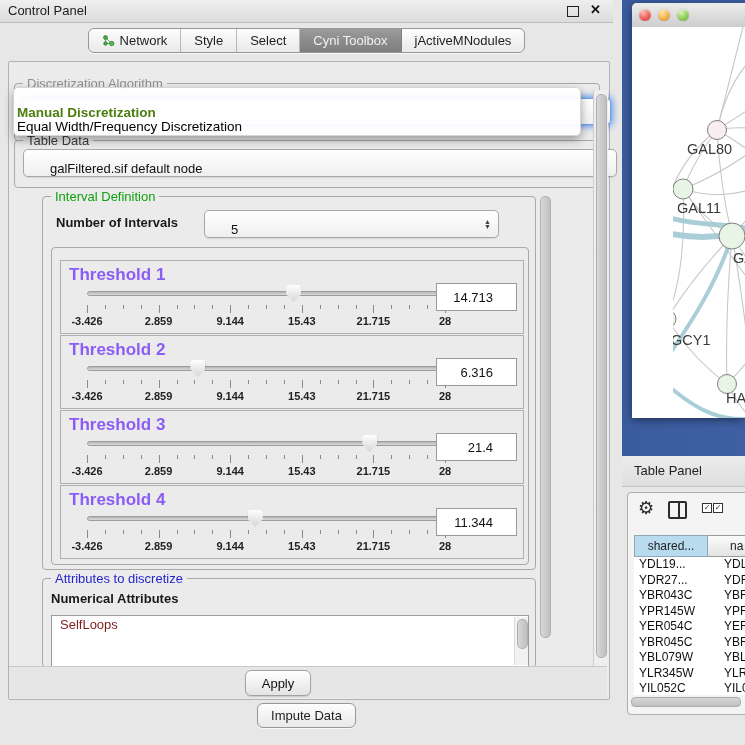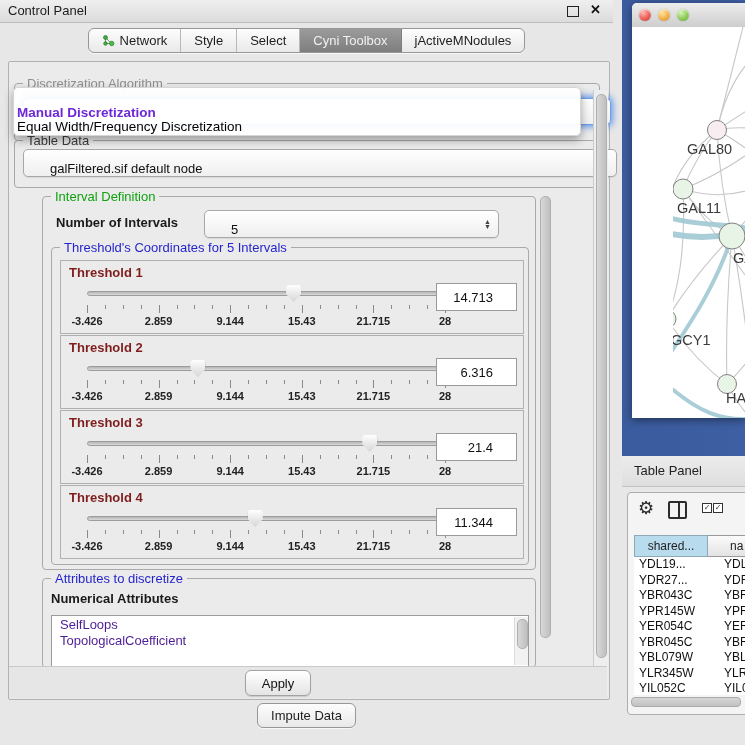--- a/index.html
+++ b/index.html
@@ -41,47 +41,47 @@
          background:linear-gradient(#ffffff,#efefef);font-size:13px;color:#111;
          display:flex;align-items:flex-end;padding-left:26px;box-shadow:0 1px 1px rgba(0,0,0,.08);}
   .stepper{position:absolute;right:7px;top:50%;transform:translateY(-50%);
            display:flex;flex-direction:column;line-height:4.5px;font-size:7px;color:#444;}
   .combo.glow{box-shadow:0 0 6px 2px rgba(80,140,235,.85);border-color:#6d9ee8;}
 
   
   .popup{left:13px;top:87px;width:566px;height:47px;background:rgba(255,255,255,.94);
          border-radius:5px;border:1px solid #d6d6d6;box-shadow:0 4px 10px rgba(0,0,0,.35);z-index:5;}
   .popup-hint{position:absolute;top:3px;left:0;width:100%;text-align:center;font-size:13px;color:#b9b9b9;}
-  .popup-opt1{position:absolute;top:17px;left:3px;font-size:13.5px;font-weight:bold;color:#6d28d9;}
+  .popup-opt1{position:absolute;top:17px;left:3px;font-size:13.5px;font-weight:bold;color:#4d7c0f;}
   .popup-opt2{position:absolute;top:31px;left:3px;font-size:13.5px;color:#000;}
 
   
   .tpanel{position:absolute;left:8px;width:462px;height:72px;border:1px solid #b0b0b0;background:#ebebeb;}
-  .tp-label{position:absolute;left:8px;top:4px;font-size:13px;font-weight:bold;color:#7f1d1d;}
+  .tp-label{position:absolute;left:8px;top:4px;font-size:17px;font-weight:bold;color:#8b5cf6;}
   .slider{position:absolute;left:26px;top:24px;width:358px;height:44px;}
   .track{position:absolute;left:0;top:6px;width:100%;height:5px;border-radius:3px;
          background:linear-gradient(#b5b5b5,#dadada);border:1px solid #9c9c9c;box-sizing:border-box;}
   .thumb{position:absolute;top:0;width:15px;height:17px;
          background:linear-gradient(#fefefe,#d6d6d6);
          clip-path:polygon(10% 0,90% 0,100% 15%,100% 55%,50% 100%,0 55%,0 15%);
          filter:drop-shadow(0 0 1px #777);}
   .tick-strip{position:absolute;left:0;top:20px;width:100%;height:9px;}
   .tick{position:absolute;top:0;width:1px;background:#8a8a8a;}
   .tick.minor{height:4px;}
   .tick.major{height:8px;}
   .tick-labels{position:absolute;left:0;top:30px;width:100%;height:13px;}
   .tick-lab{position:absolute;transform:translateX(-50%);font-size:11px;font-weight:bold;color:#222;white-space:nowrap;}
   .vbox{position:absolute;right:6px;top:22px;width:56px;height:26px;border:1px solid #9a9a9a;
         background:#fff;font-size:13px;color:#111;display:flex;align-items:center;
         justify-content:flex-end;padding-right:23px;}
 
   
   .attr-list{position:absolute;left:8px;top:36px;width:476px;height:50px;background:#fff;
              border:1px solid #9c9c9c;overflow:hidden;}
-  .attr-item{font-size:13px;color:#4c1d95;padding:1px 0 0 8px;height:14.5px;}
+  .attr-item{font-size:13px;color:#7f1d1d;padding:1px 0 0 8px;height:14.5px;}
   .vscroll{position:absolute;top:1px;bottom:1px;width:13px;background:#f2f2f2;border-left:1px solid #dcdcdc;}
   .vthumb{position:absolute;left:1.5px;width:9px;border-radius:5px;
           background:linear-gradient(90deg,#d8d8d8,#bfbfbf);border:1px solid #b0b0b0;}
 
   .apply-strip{left:9px;top:666px;width:598px;height:31px;background:#e6e6e6;border-top:1px solid #c9c9c9;}
   .btn{position:absolute;border:1px solid #a2a2a2;border-radius:6px;font-size:13px;color:#111;
        background:linear-gradient(#ffffff,#e4e4e4);display:flex;align-items:center;justify-content:center;
        box-shadow:0 1px 1px rgba(0,0,0,.12);}
 
   
@@ -193,21 +193,20 @@
     <div class="abs" style="left:13px;top:18px;font-size:13px;font-weight:bold;color:#1a1a1a;">Number of Intervals</div>
     <div class="combo" style="left:161px;top:13px;width:267px;height:26px;">
       <span>5</span>
       <span class="stepper">
           <span>▲</span>
           <span>▼</span>
         </span>
     </div>
 
     <div class="grp" style="left:8px;top:50px;width:476px;height:316px;">
-      <div class="grp-title t-blue">Threshold's Coordinates for 5 Intervals</div>
 
       <div class="tpanel" style="top:12px;">
         <div class="tp-label">Threshold 1</div>
         <div class="slider">
           <div class="track"></div>
           <div class="thumb" style="left: calc(57.7197% - 7.5px);"></div>
           <div class="tick-strip">
               <div class="tick major" style="left: 0%;"></div>
               <div class="tick minor" style="left: 5%;"></div>
               <div class="tick minor" style="left: 10%;"></div>
@@ -362,21 +361,20 @@
         <div class="vbox">11.344</div>
       </div>
     </div>
   </div>
 
   <div class="grp" style="left:42px;top:578px;width:492px;height:88px;">
     <div class="grp-title t-blue">Attributes to discretize</div>
     <div class="abs" style="left:8px;top:12px;font-size:13px;font-weight:bold;color:#1a1a1a;">Numerical Attributes</div>
     <div class="attr-list">
       <div class="attr-item">SelfLoops</div>
-      <div class="attr-item">TopologicalCoefficient</div>
       <div class="vscroll" style="right:0;">
         <div class="vthumb" style="top:2px;height:28px;"></div>
       </div>
     </div>
   </div>
 
   <div class="abs" style="left:538px;top:192px;width:14px;height:474px;">
     <div class="vthumb" style="left:2px;top:4px;height:440px;width:9px;"></div>
   </div>
 

